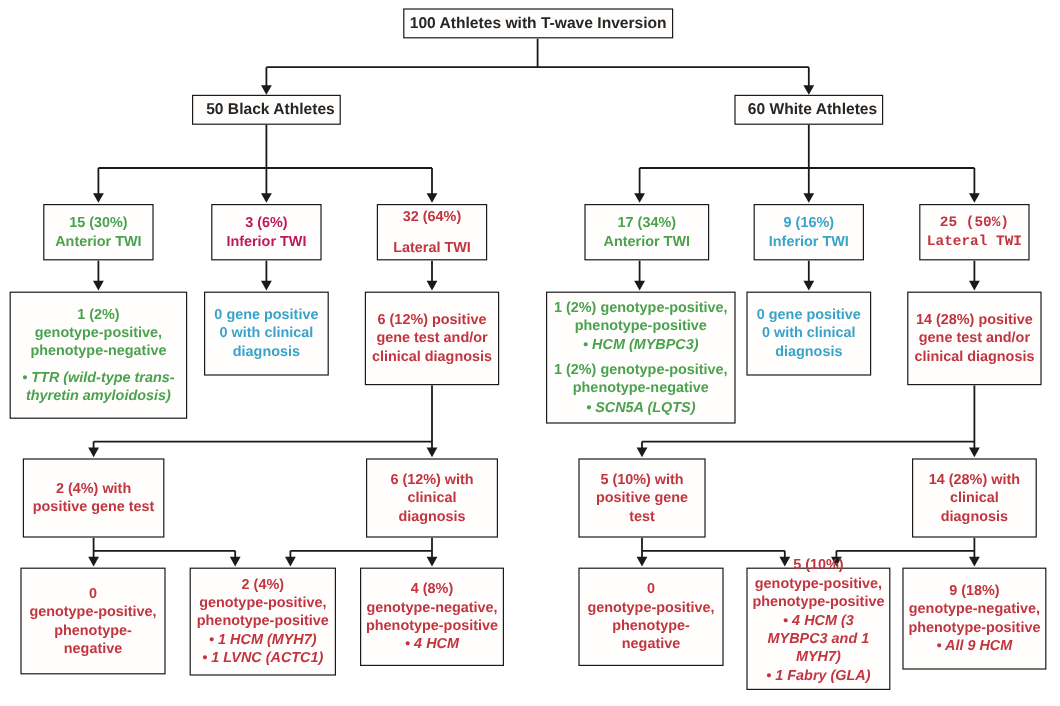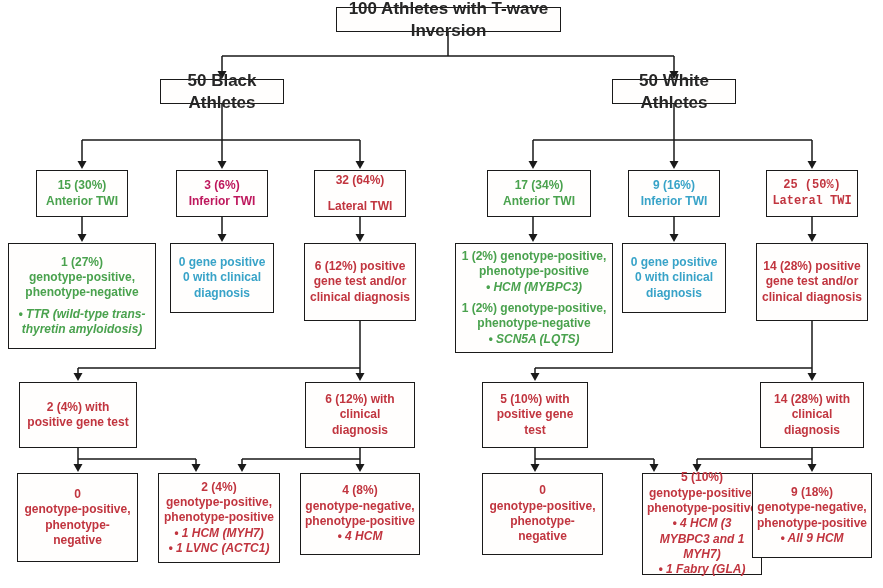--- a/index.html
+++ b/index.html
@@ -11,22 +11,22 @@
   .box{
     position:absolute;box-sizing:border-box;background:#fffefd;
     border:1.4px solid #1a1a1a;
     display:flex;flex-direction:column;justify-content:center;align-items:center;
     text-align:center;font-weight:bold;font-size:12px;line-height:1.28;
     padding:3px 4px;
   }
   .box .line{width:100%;}
   .box .line:empty{height:6px;}
   .box .bullet{font-style:italic;}
-  .lvl1{font-size:17px;}
-  .lvl2{font-size:17px;}
+  .lvl1{font-size:13px;}
+  .lvl2{font-size:13px;text-align:right;}
 </style>
 </head>
 <body>
 
 <div id="canvas">
 
   <svg id="connectors" viewBox="0 0 883 588" xmlns="http://www.w3.org/2000/svg">
     <g stroke="#1a1a1a" stroke-width="1.5" fill="none">
 
       <path d="M448 32 V56 M222 56 H674 M222 56 V72 M674 56 V72"></path>
@@ -80,21 +80,21 @@
   </svg>
 
   <div class="box lvl1" style="left: 336px; top: 7px; width: 225px; height: 25px; color: rgb(38, 38, 38);">
       <div class="line">100 Athletes with T-wave Inversion</div>
     </div>
 
   <div class="box lvl2" style="left: 160px; top: 79px; width: 124px; height: 25px; color: rgb(38, 38, 38);">
       <div class="line">50 Black Athletes</div>
     </div>
   <div class="box lvl2" style="left: 612px; top: 79px; width: 124px; height: 25px; color: rgb(38, 38, 38);">
-      <div class="line">50 White Athletes</div>
+      <div class="line">60 White Athletes</div>
     </div>
 
   <div class="box" style="left: 36px; top: 170px; width: 92px; height: 47px; color: rgb(74, 162, 78);">
       <div class="line">15 (30%)</div>
       <div class="line">Anterior TWI</div>
     </div>
   <div class="box" style="left: 176px; top: 170px; width: 92px; height: 47px; color: #be185d;">
       <div class="line">3 (6%)</div>
       <div class="line">Inferior TWI</div>
     </div>
@@ -109,21 +109,21 @@
   <div class="box" style="left: 628px; top: 170px; width: 92px; height: 47px; color: rgb(56, 163, 200);">
       <div class="line">9 (16%)</div>
       <div class="line">Inferior TWI</div>
     </div>
   <div class="box" style="left: 766px; top: 170px; width: 92px; height: 47px; color: rgb(193, 53, 63); font-family: Liberation Mono, monospace;">
       <div class="line">25 (50%)</div>
       <div class="line">Lateral TWI</div>
     </div>
 
   <div class="box" style="left: 8px; top: 243px; width: 148px; height: 106px; color: rgb(74, 162, 78);">
-      <div class="line">1 (27%)</div>
+      <div class="line">1 (2%)</div>
       <div class="line">genotype-positive,</div>
       <div class="line">phenotype-negative</div>
       <div class="line"></div>
       <div class="line bullet">• TTR (wild-type trans-thyretin amyloidosis)</div>
     </div>
   <div class="box" style="left: 170px; top: 243px; width: 104px; height: 70px; color: rgb(56, 163, 200);">
       <div class="line">0 gene positive</div>
       <div class="line">0 with clinical diagnosis</div>
     </div>
   <div class="box" style="left: 304px; top: 243px; width: 112px; height: 78px; color: rgb(193, 53, 63);">
@@ -173,21 +173,21 @@
       <div class="line">4 (8%)</div>
       <div class="line">genotype-negative,</div>
       <div class="line">phenotype-positive</div>
       <div class="line bullet">• 4 HCM</div>
     </div>
   <div class="box" style="left: 482px; top: 473px; width: 121px; height: 82px; color: rgb(193, 53, 63);">
       <div class="line">0</div>
       <div class="line">genotype-positive,</div>
       <div class="line">phenotype-negative</div>
     </div>
-  <div class="box" style="left: 642px; top: 473px; width: 120px; height: 102px; color: rgb(193, 53, 63);">
+  <div class="box" style="left: 622px; top: 473px; width: 120px; height: 102px; color: rgb(193, 53, 63); justify-content: flex-end;">
       <div class="line">5 (10%)</div>
       <div class="line">genotype-positive,</div>
       <div class="line">phenotype-positive</div>
       <div class="line bullet">• 4 HCM (3 MYBPC3 and 1 MYH7)</div>
       <div class="line bullet">• 1 Fabry (GLA)</div>
     </div>
   <div class="box" style="left: 752px; top: 473px; width: 120px; height: 85px; color: rgb(193, 53, 63);">
       <div class="line">9 (18%)</div>
       <div class="line">genotype-negative,</div>
       <div class="line">phenotype-positive</div>

